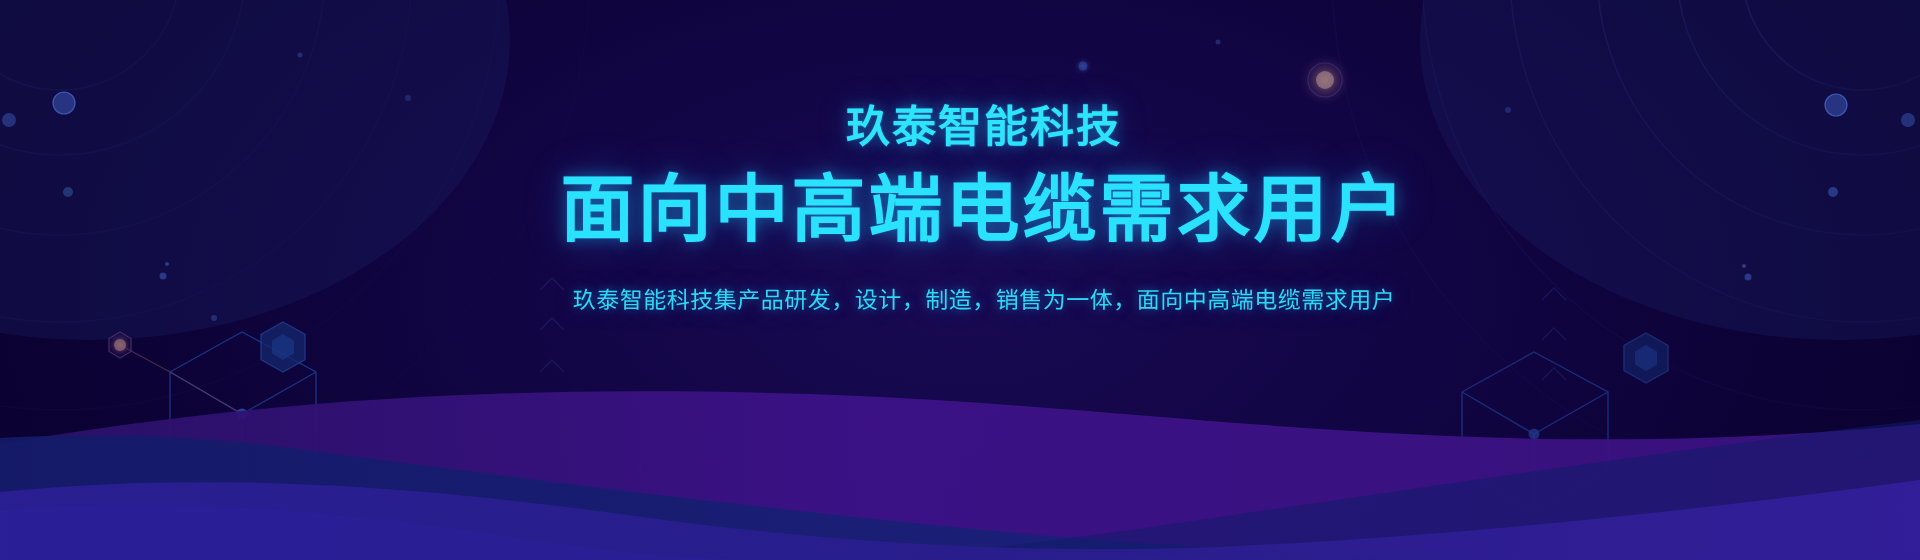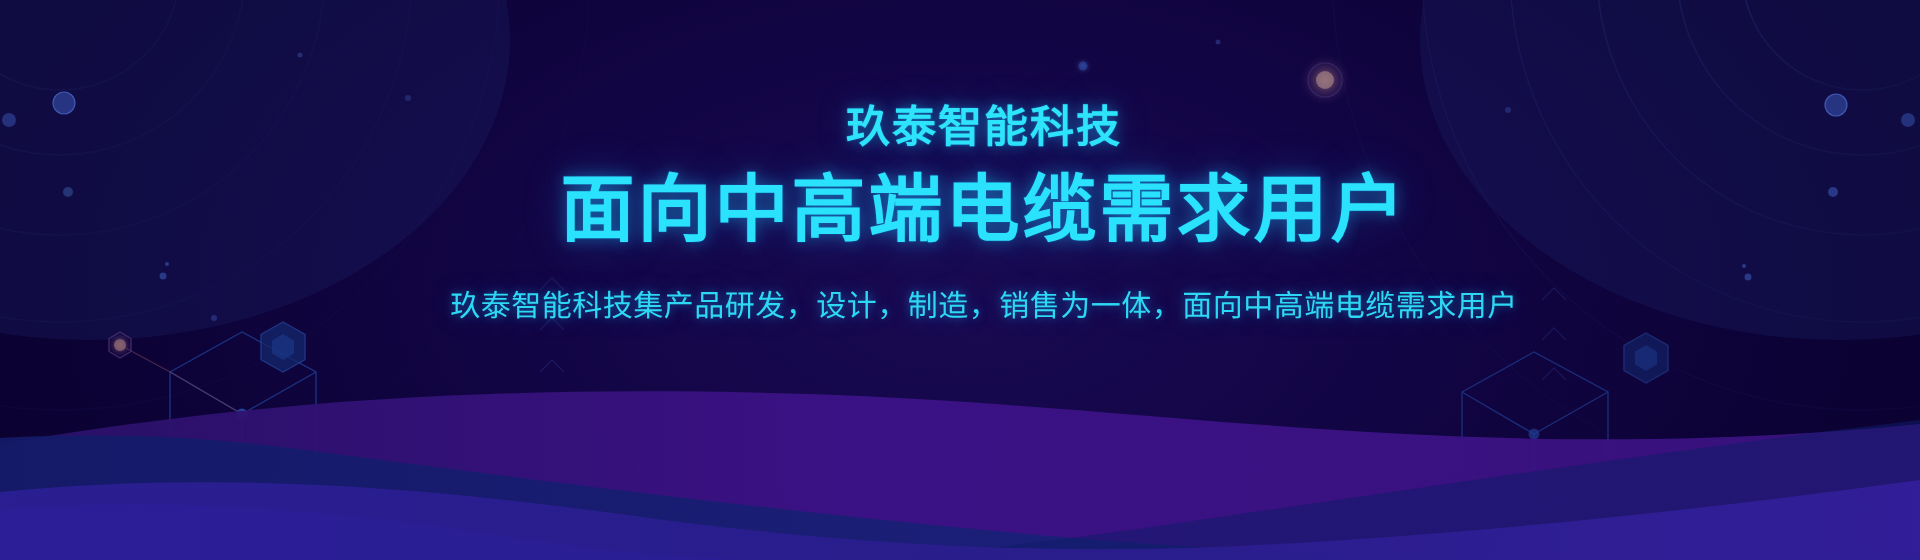--- a/index.html
+++ b/index.html
@@ -68,21 +68,21 @@
     color:#2ae2fb;
     text-shadow:
       0 0 2px rgba(18,96,176,.95),
       0 0 16px rgba(34,200,255,.45),
       0 0 44px rgba(25,140,255,.32);
     white-space:nowrap;
   }
 
   .subtitle {
     margin-top:34px;
-    font-size:30px;
+    font-size:23px;
     line-height:1.5;
     font-weight:400;
     letter-spacing:.5px;
     color:#2dd8f4;
     text-shadow:
       0 0 10px rgba(30,190,255,.45),
       0 0 26px rgba(25,140,255,.25);
     white-space:nowrap;
   }
 

